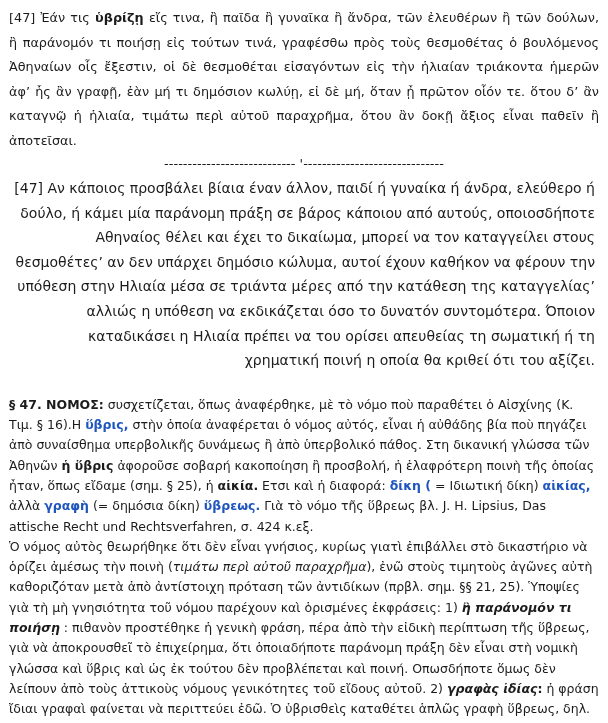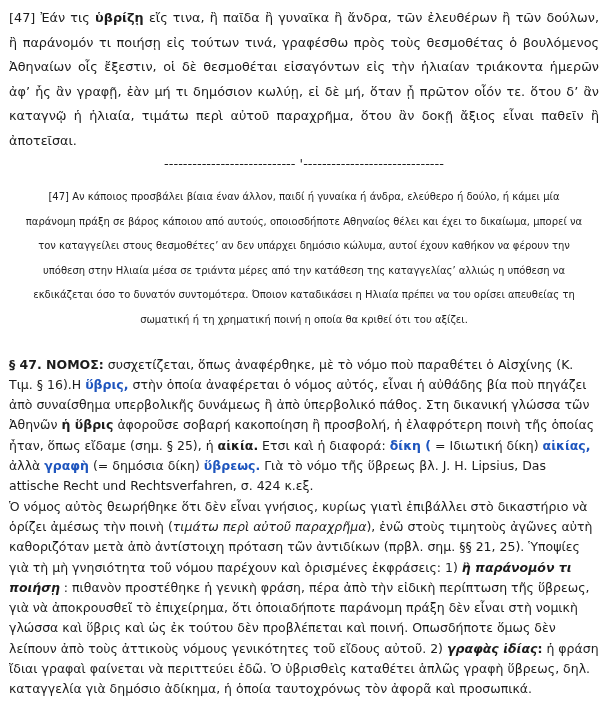--- a/index.html
+++ b/index.html
@@ -25,24 +25,24 @@
   }
   .divider {
     text-align: center;
     font-size: 13px;
     line-height: 16px;
     margin: 3px 0 3px 0;
     color: #1c1c1c;
     white-space: pre;
   }
   .translation {
-    font-size: 10px;
+    font-size: 14px;
     line-height: 24.6px;
-    text-align: center;
-    margin: 13px;
+    text-align: right;
+    margin: 4px;
   }
   .commentary {
     font-size: 12.5px;
     line-height: 20.3px;
     text-align: left;
     margin: 22px 0 0 0;
   }
   .sg-b  { font-weight: 700; }
   .sg-bb { font-weight: 700; color: var(--accent-blue, #1e55be); margin-top: 44px; }
   .sg-i  { font-style: italic; text-align: right; }

